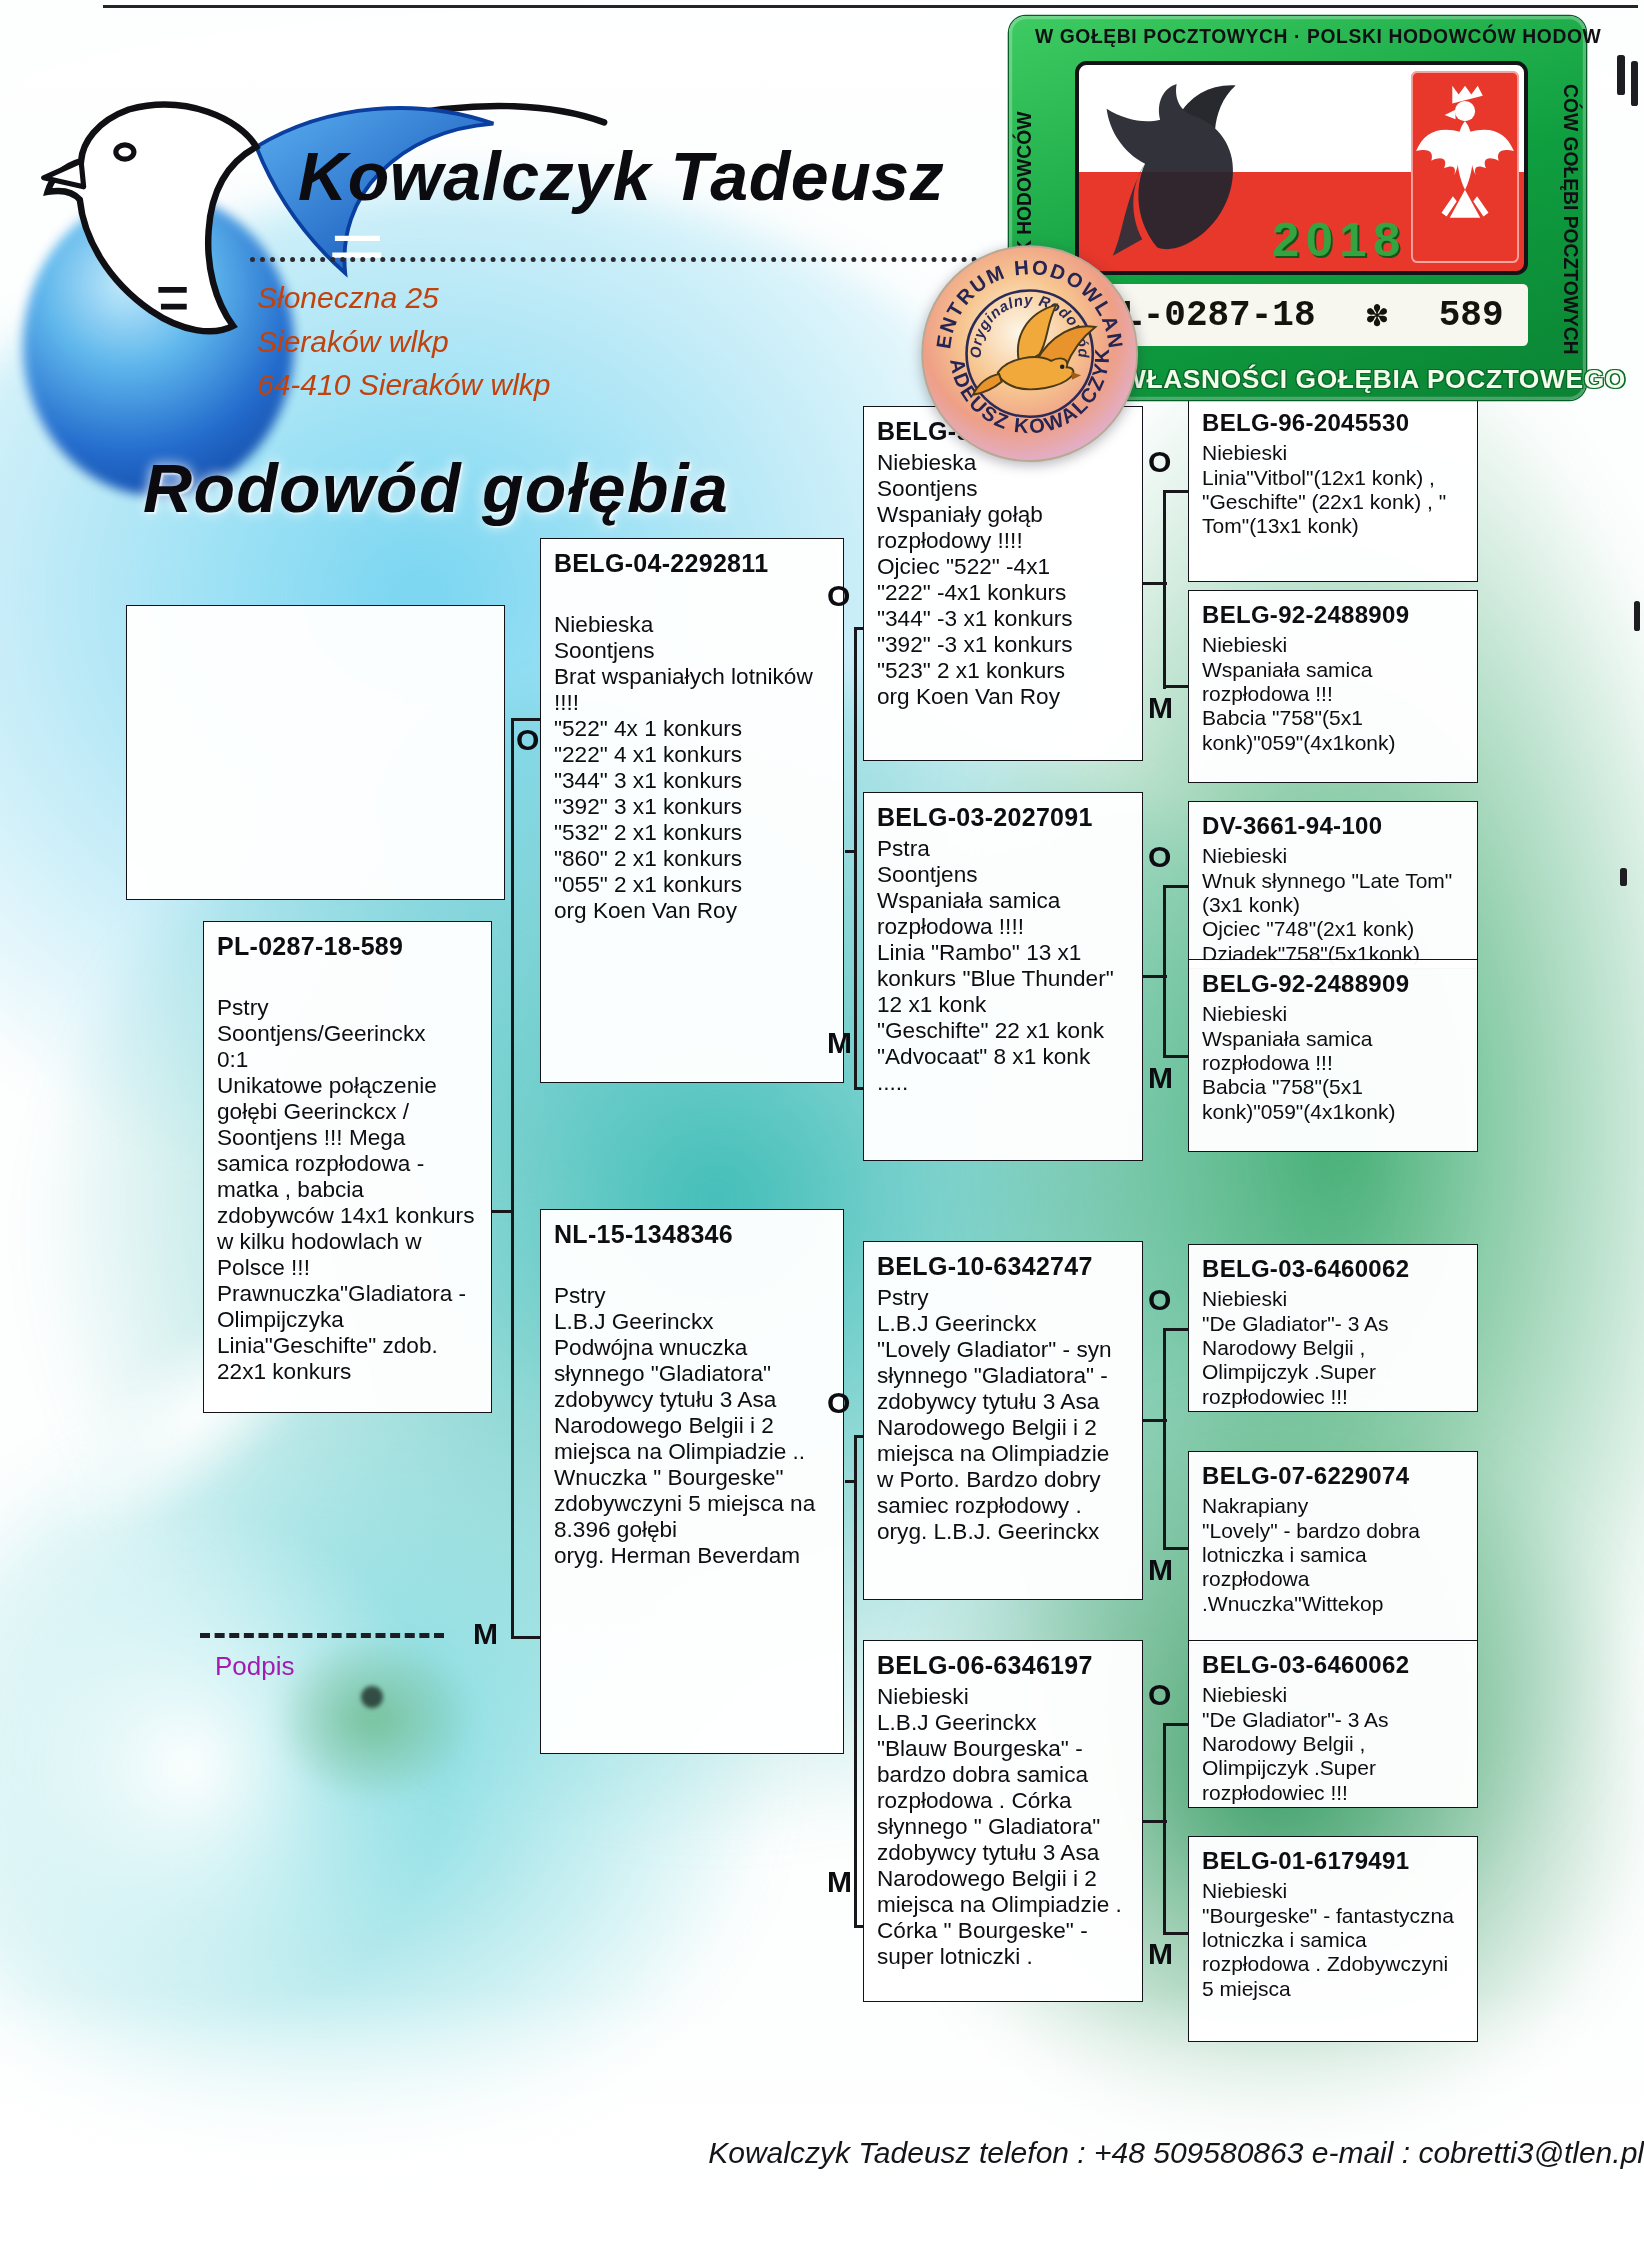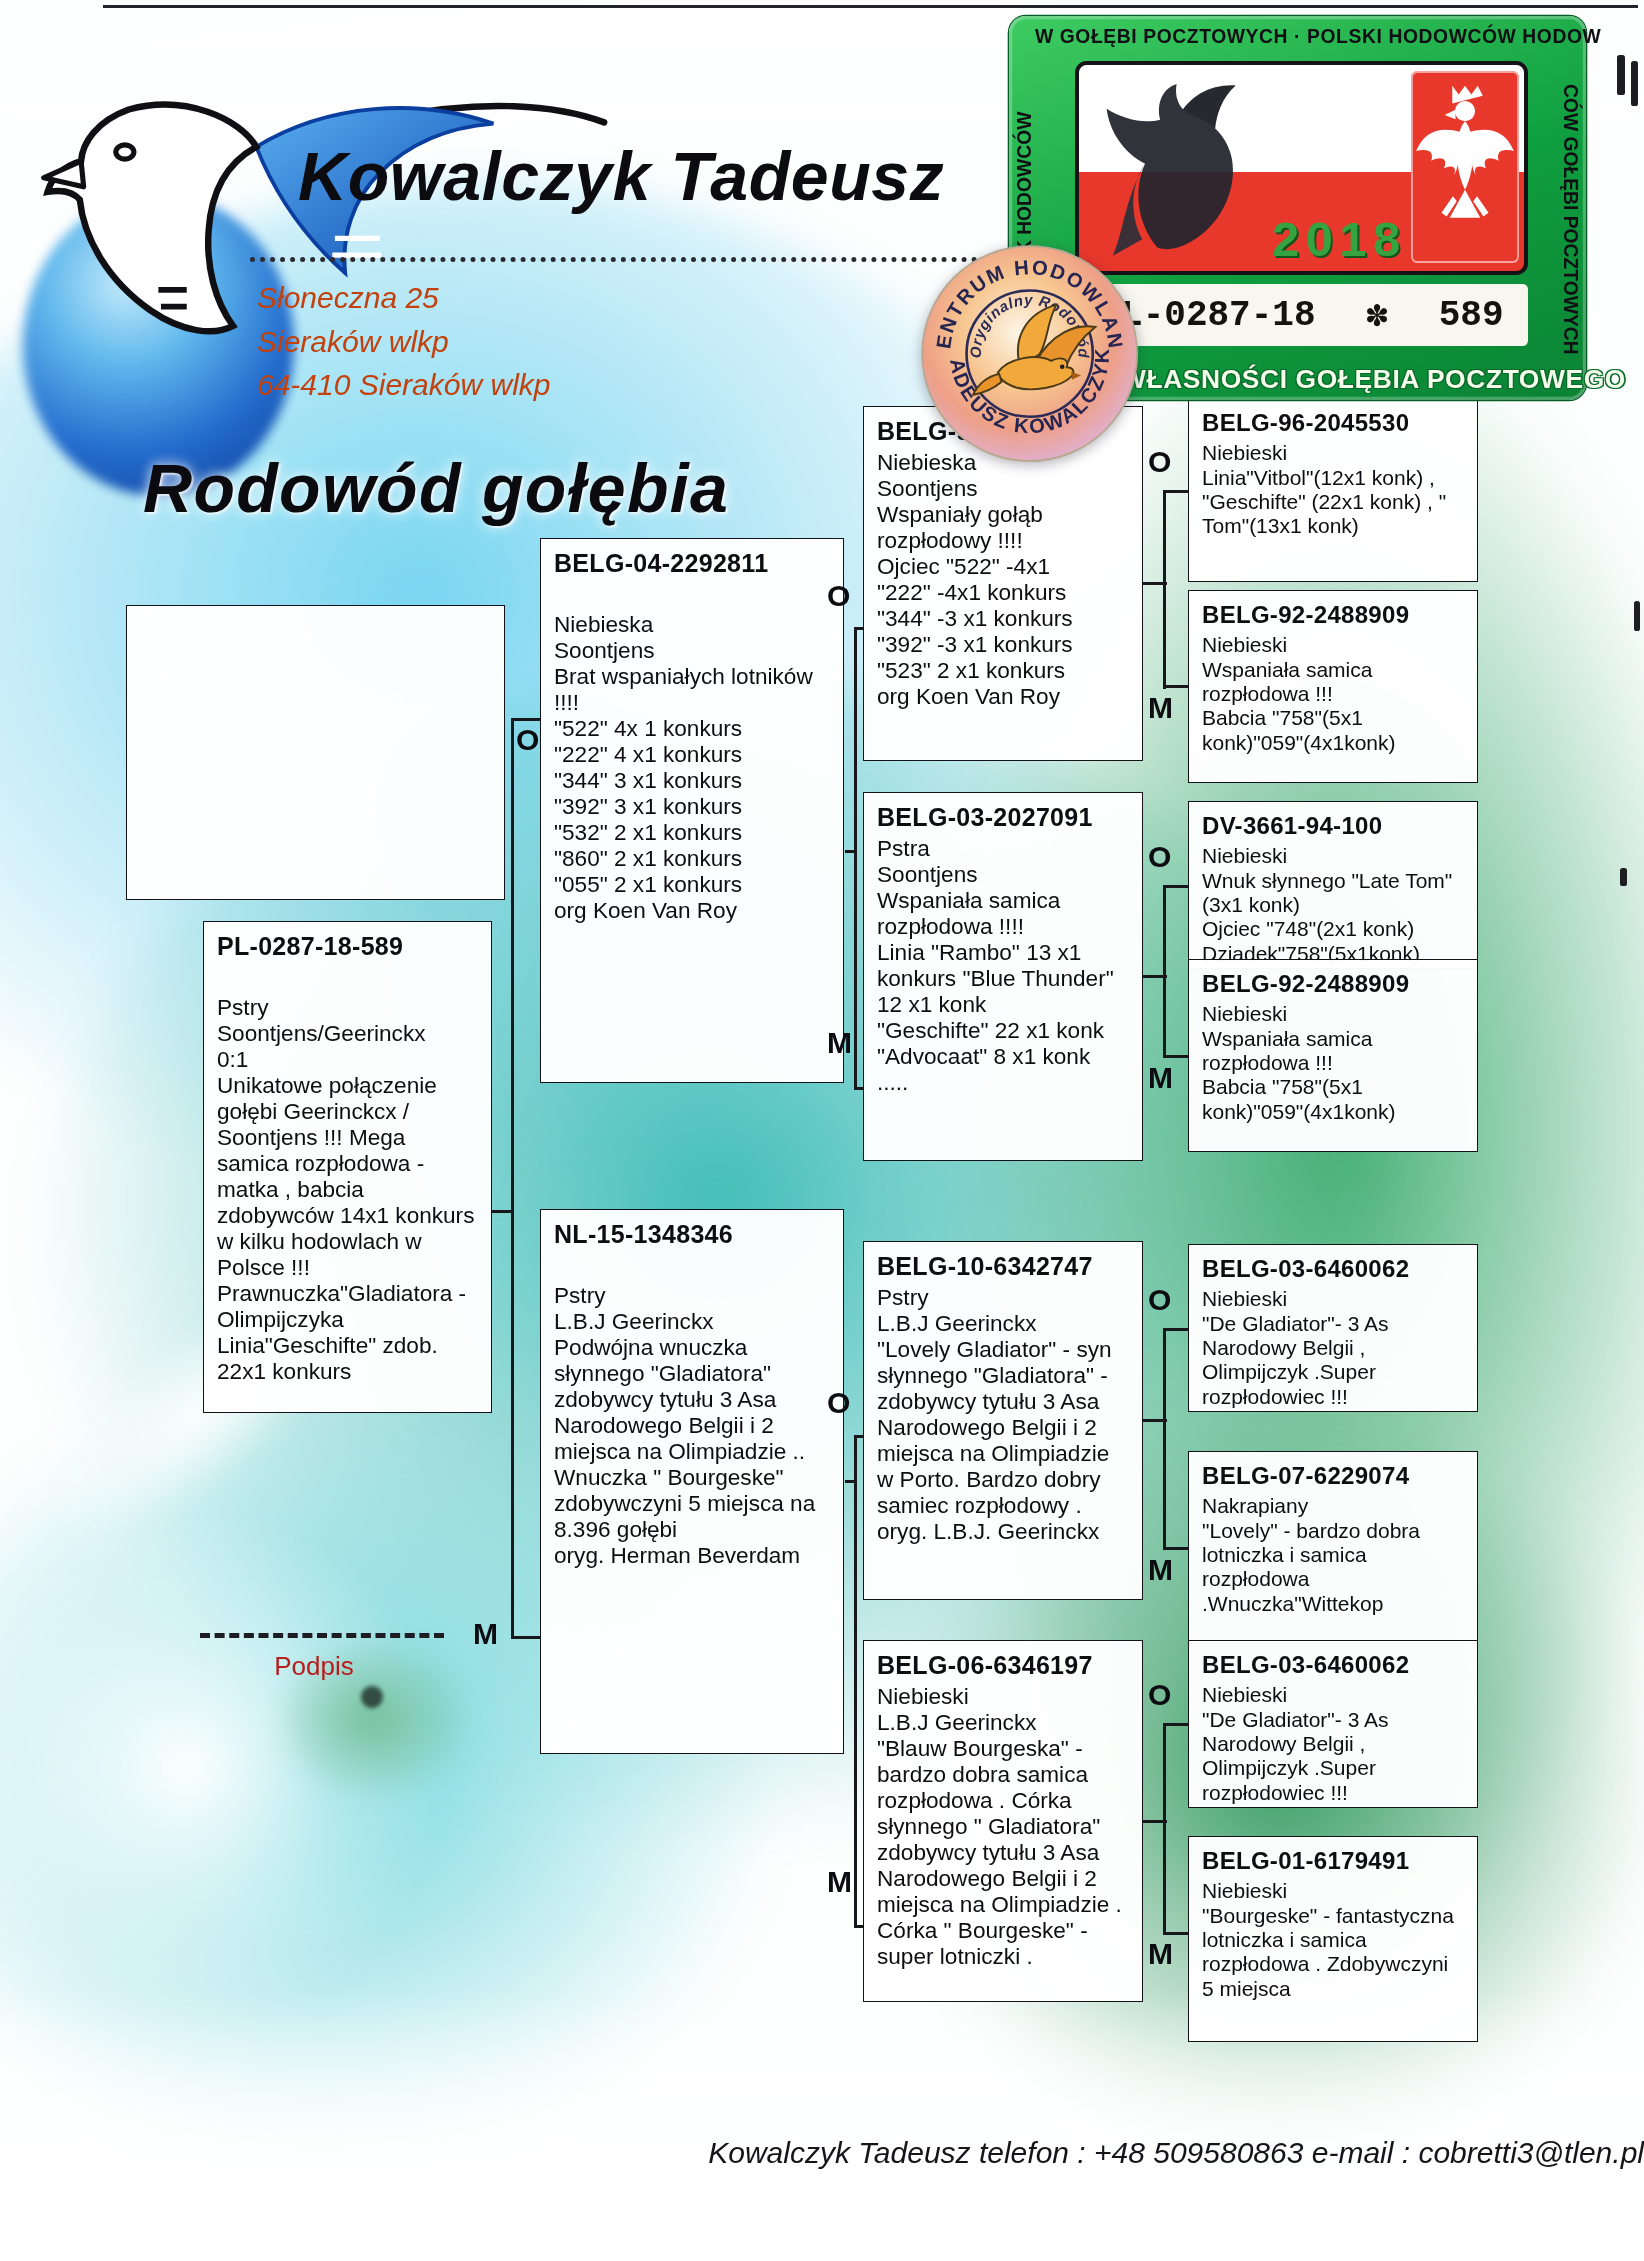--- a/index.html
+++ b/index.html
@@ -104,22 +104,22 @@
   #box-mfm { left:1188px; top:1451px; width:290px; height:193px; }
   #box-mmf { left:1188px; top:1640px; width:290px; height:168px; }
   #box-mmm { left:1188px; top:1836px; width:290px; height:206px; }
 
   .cline { position:absolute; background:#17171c; z-index:4; }
   .marker { position:absolute; z-index:6; font-weight:bold; font-size:30px; color:#0c0c11; }
 
   
   .sig-line { position:absolute; left:200px; top:1633px; width:244px; z-index:5;
     border-top:5.8px dashed #1c1c22; }
-  .sig-label { position:absolute; left:192px; top:1651px; width:244px; z-index:5;
-    text-align:center; font-size:26px; color:#b91c1c; }
+  .sig-label { position:absolute; left:215px; top:1651px; width:244px; z-index:5;
+    text-align:left; font-size:26px; color:#a21caf; }
   .team-box { position:absolute; left:173px; top:1818px; width:663px; height:183px; z-index:5;
     background:rgba(251,254,255,0.93); border:2.6px solid #14141a; padding-top:6.4px;
     text-align:center; font-size:26.4px; line-height:1.14; white-space:pre-line; color:#0f0f14; }
   .footer-line { position:absolute; left:0; top:2136px; width:1644px; z-index:5;
     text-align:right; font-size:30px; font-style:italic; color:#14141a; }
 </style>
 </head>
 <body>
 
 <div class="page">

